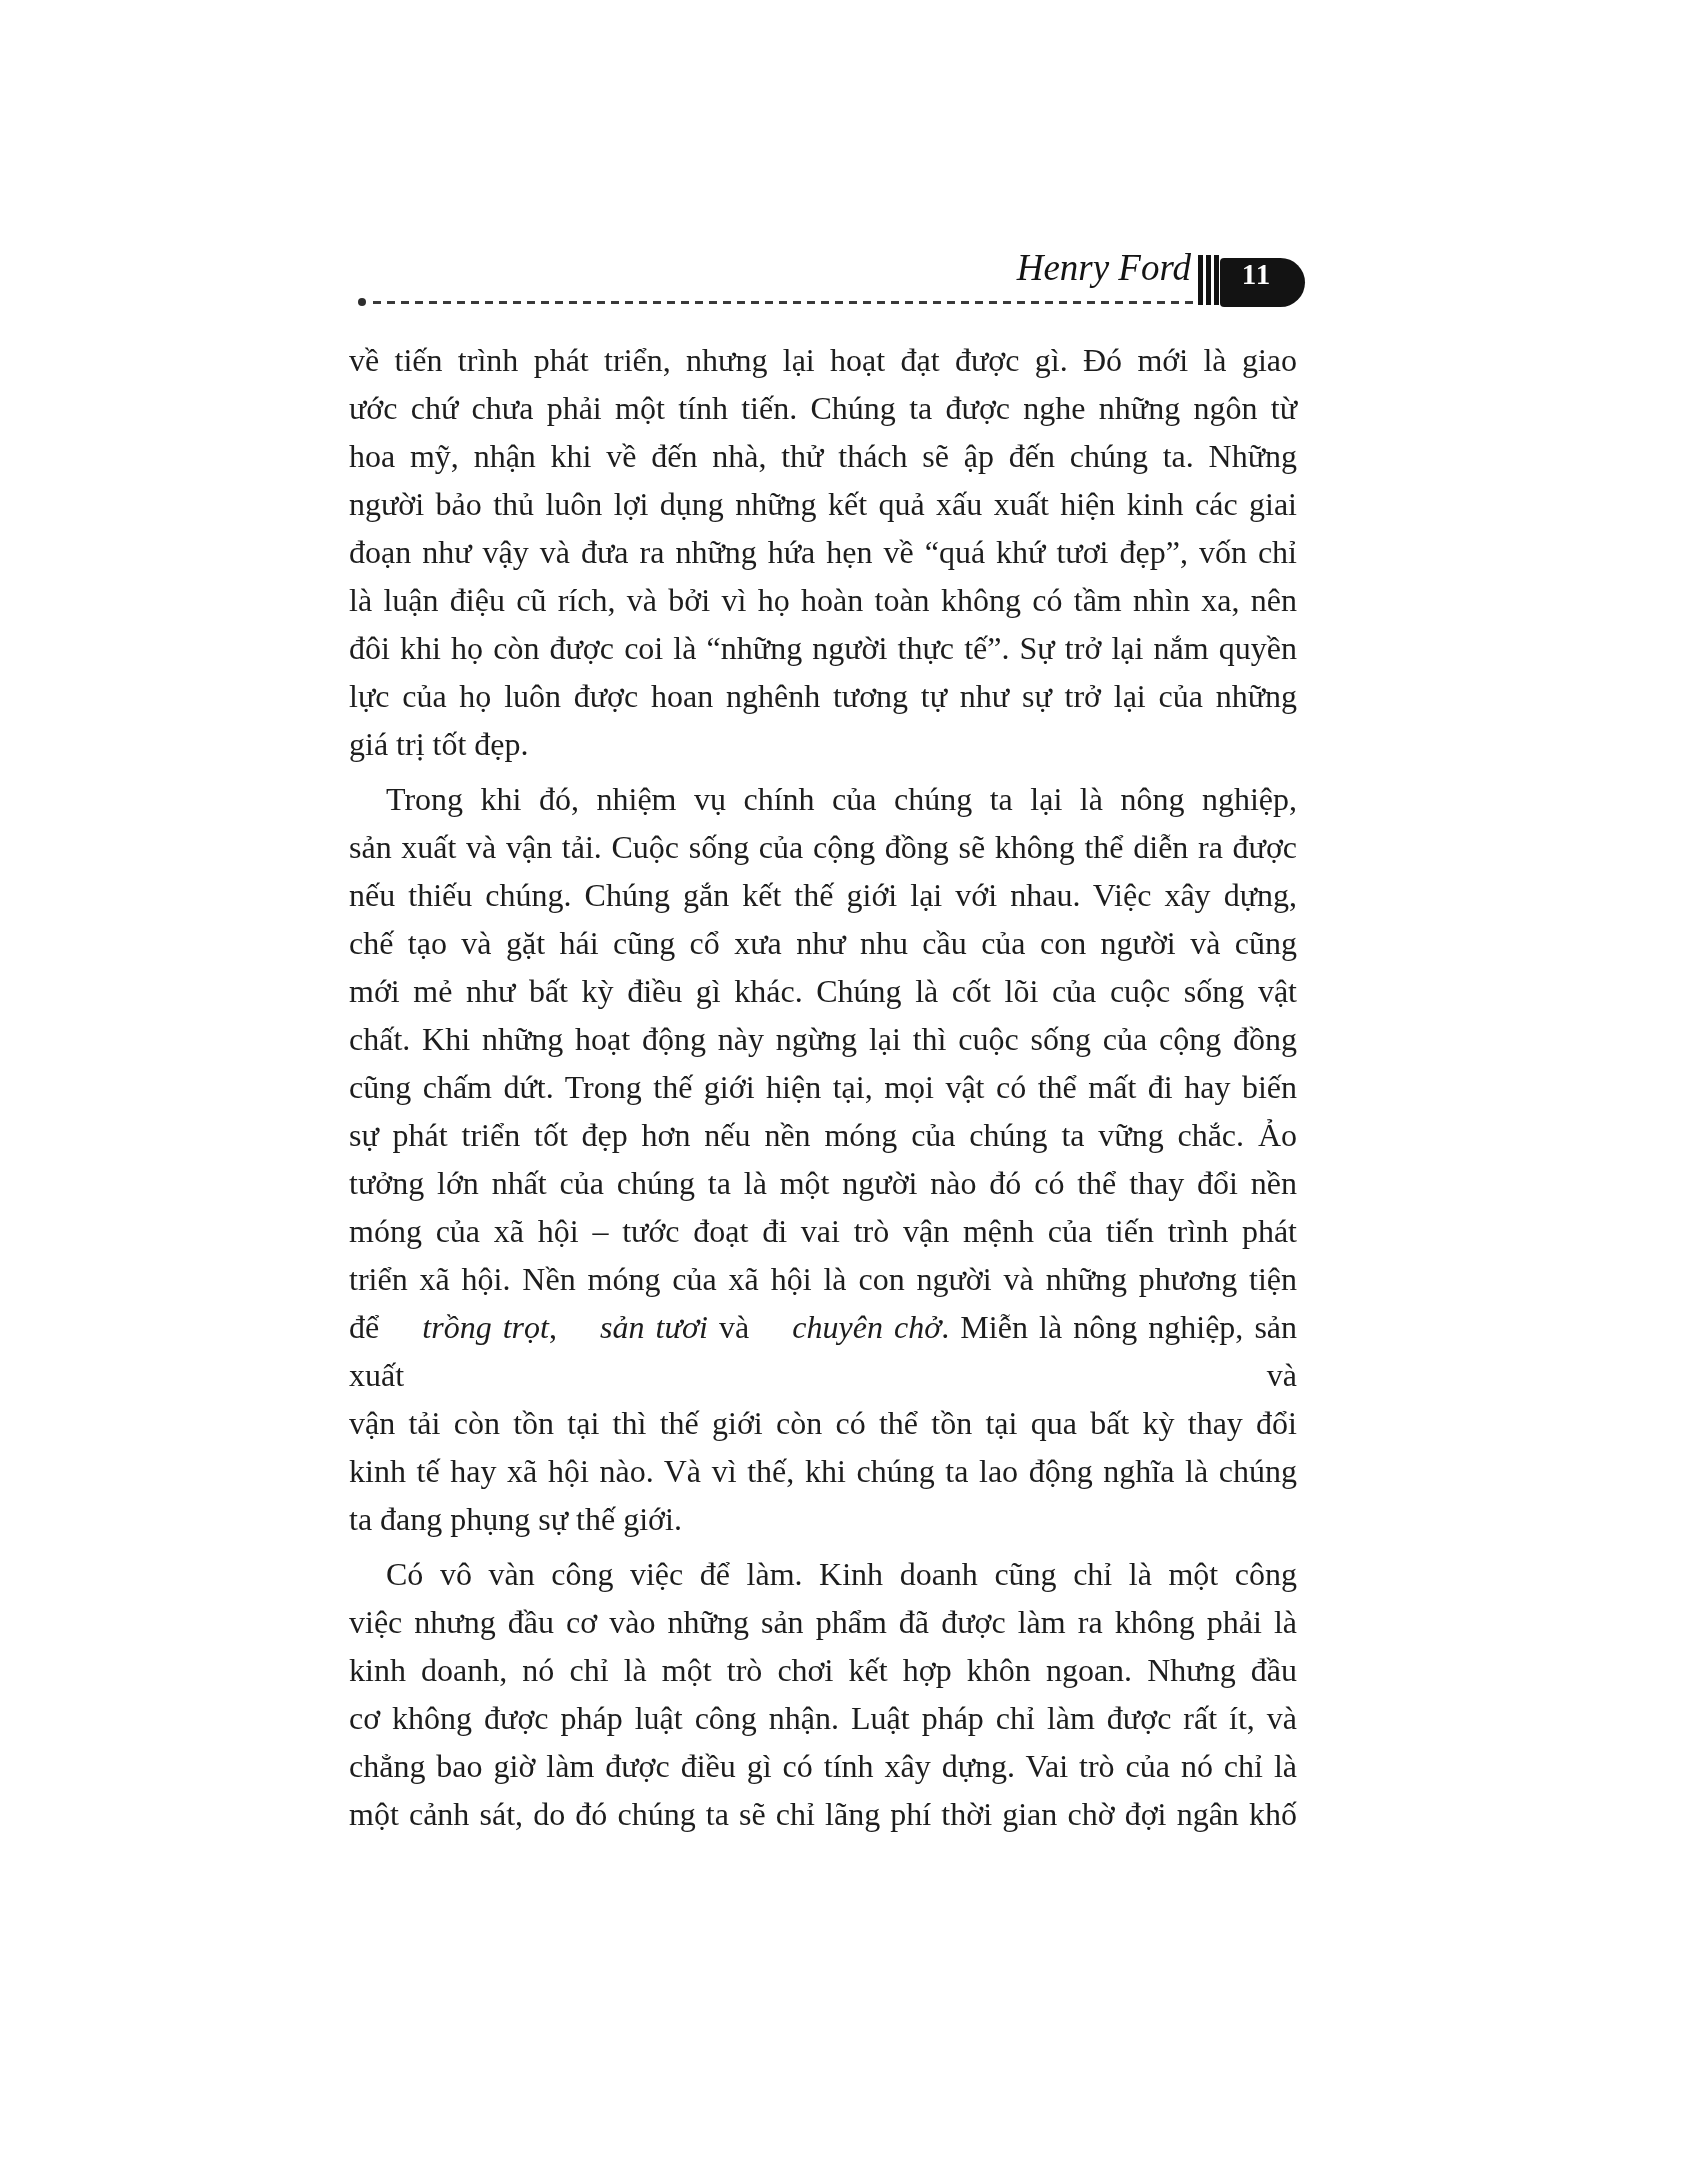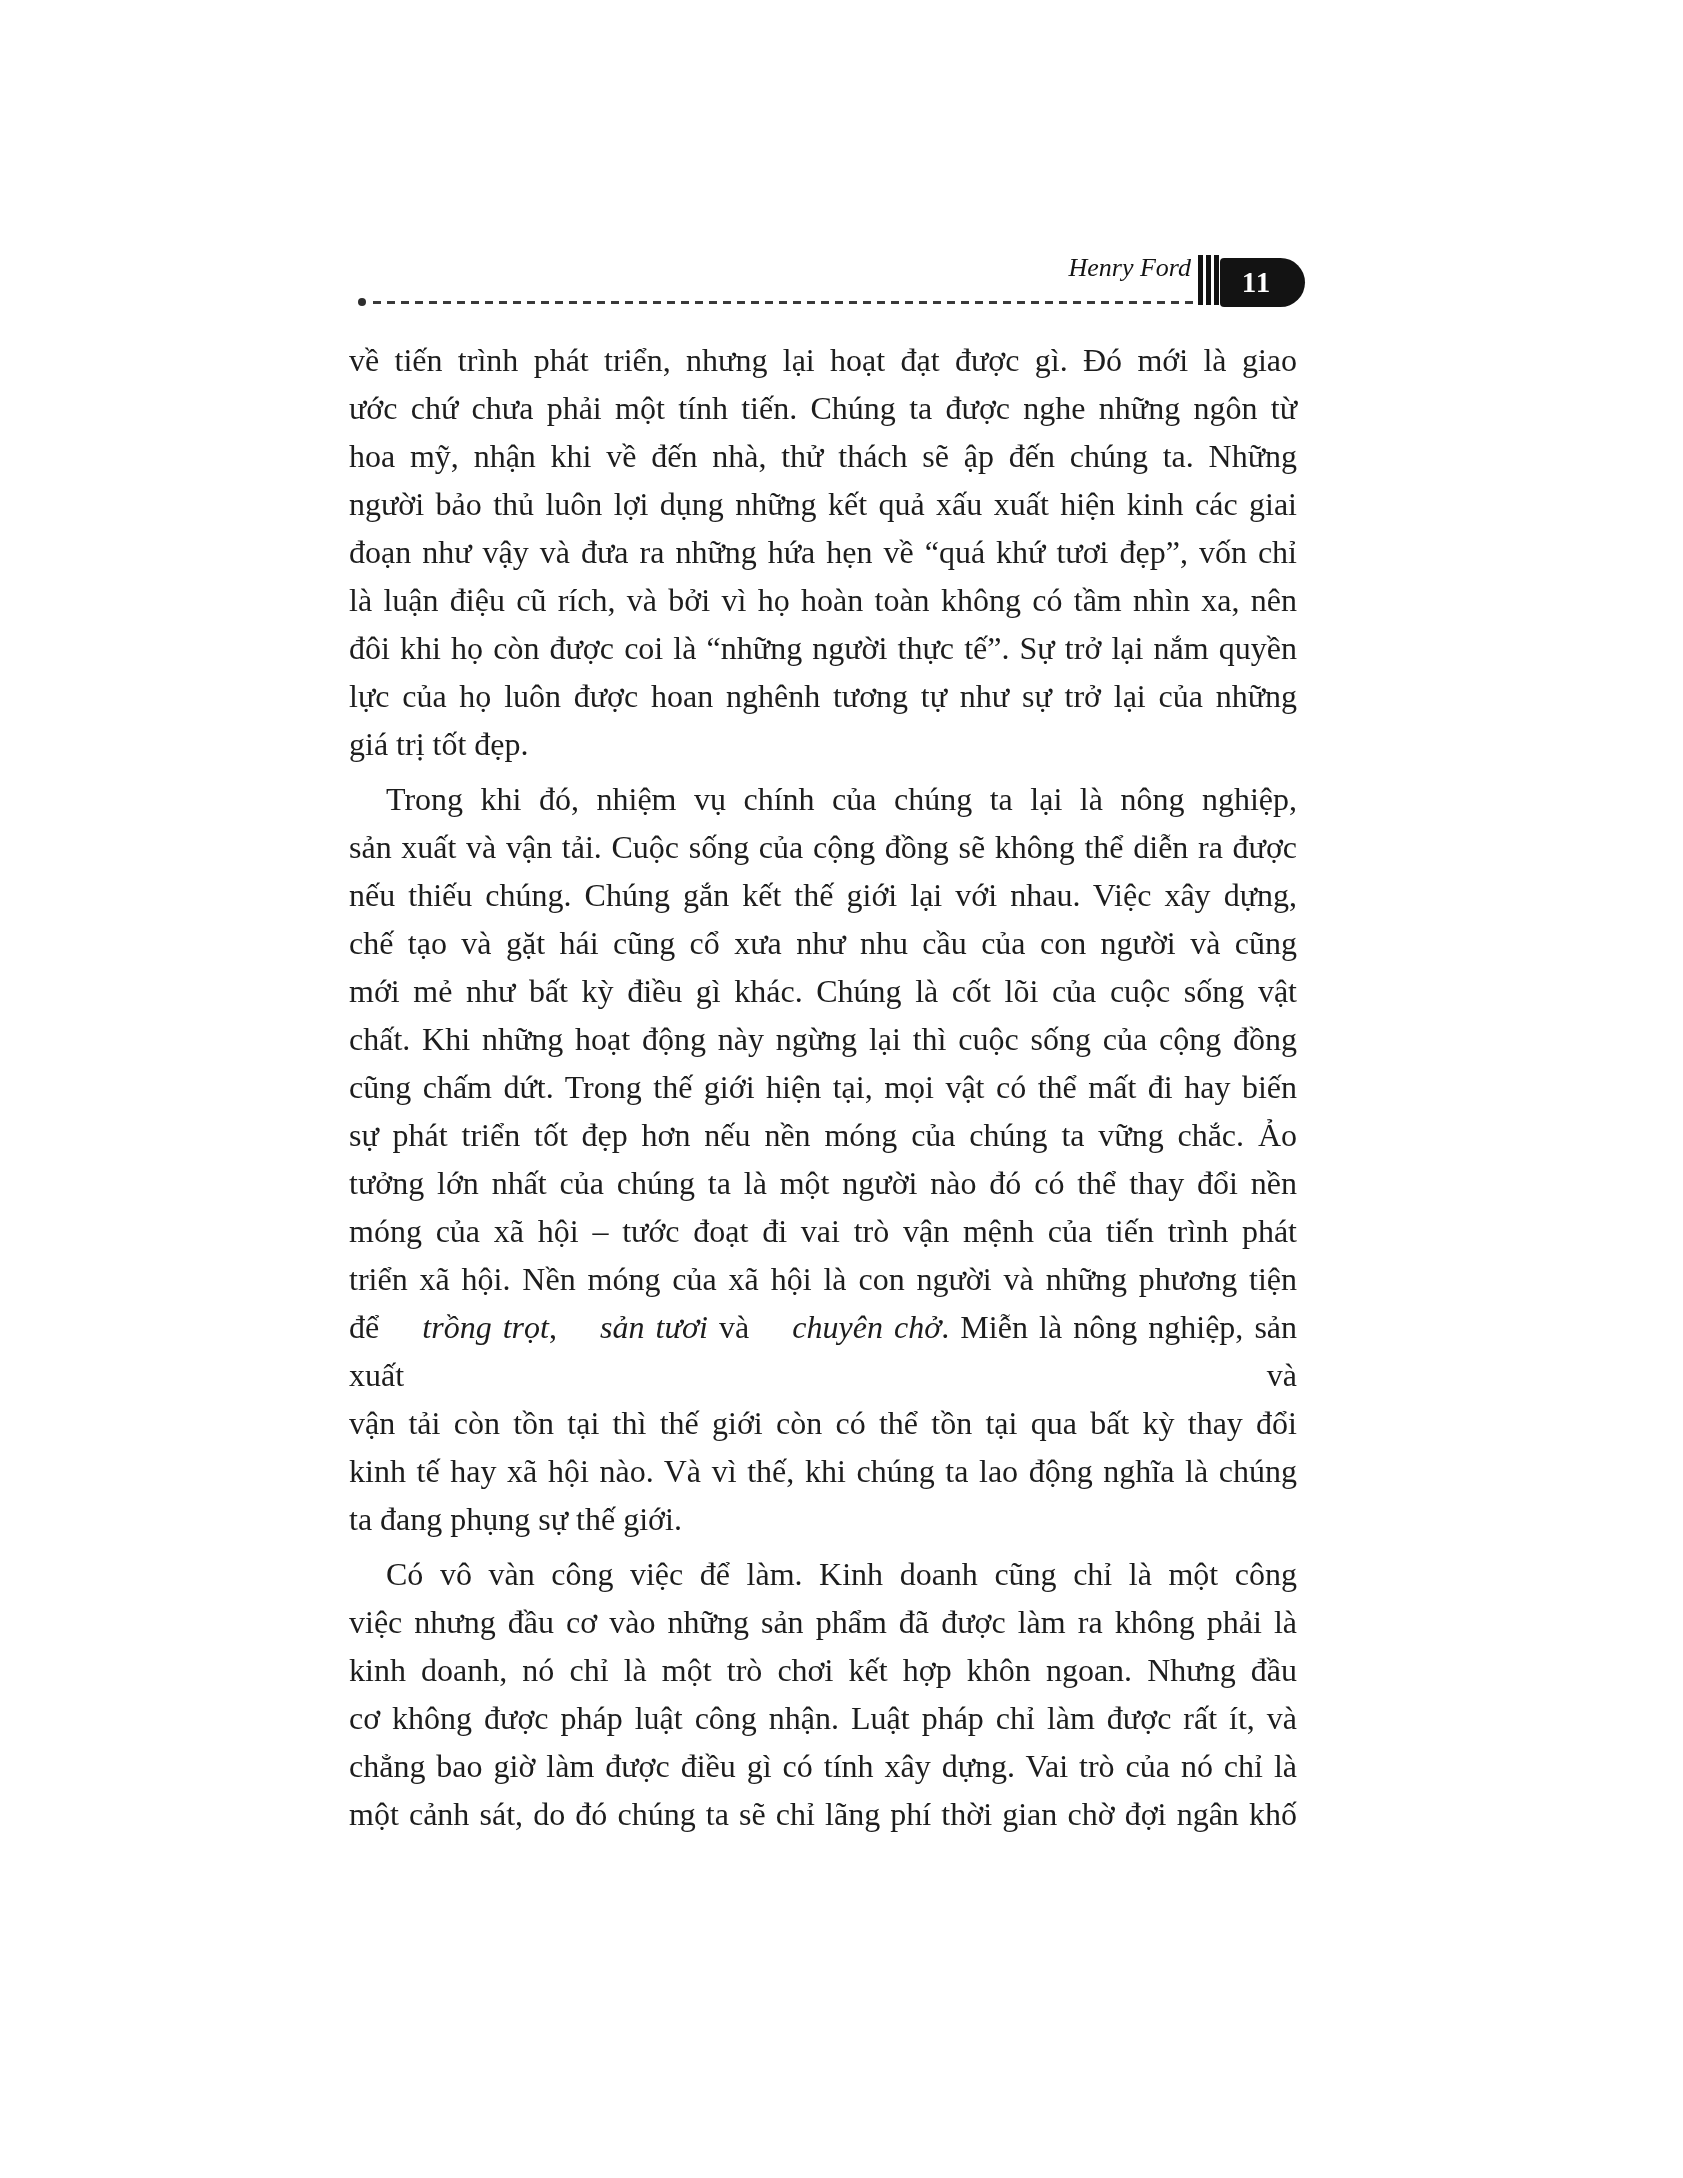--- a/index.html
+++ b/index.html
@@ -8,32 +8,32 @@
     background:#ffffff;
     font-family:"Liberation Serif","DejaVu Serif",serif;
     color:#1d1d1d;
     overflow:hidden;
   }
   .page{position:absolute;inset:0;}
 
   
   .running-title{
     position:absolute;top:248px;right:492px;
-    font-style:italic;font-size:26px;line-height:40px;color:#141414;
+    font-style:italic;font-size:37px;line-height:40px;color:#141414;
     white-space:nowrap;
   }
   .bars{
     position:absolute;left:1198px;top:255px;height:50px;
     display:flex;gap:3.5px;
   }
   .bars i{display:block;width:4.5px;height:100%;background:#131313;}
   .badge{
     position:absolute;left:1220px;top:258px;width:85px;height:49px;
     background:#131313;border-radius:5px 30px 30px 5px;
-    display:flex;align-items:center;justify-content:center;
+    display:flex;align-items:flex-start;justify-content:center;
   }
   .badge span{
     color:#ffffff;font-size:29px;font-weight:bold;letter-spacing:1px;
     transform:translateX(-6px);
   }
   .rule{
     position:absolute;left:358px;top:297px;width:835px;height:10px;
     display:flex;align-items:center;gap:7px;
   }
   .rule .dot{flex:0 0 auto;width:8px;height:8px;border-radius:50%;background:#2d2d2d;}

